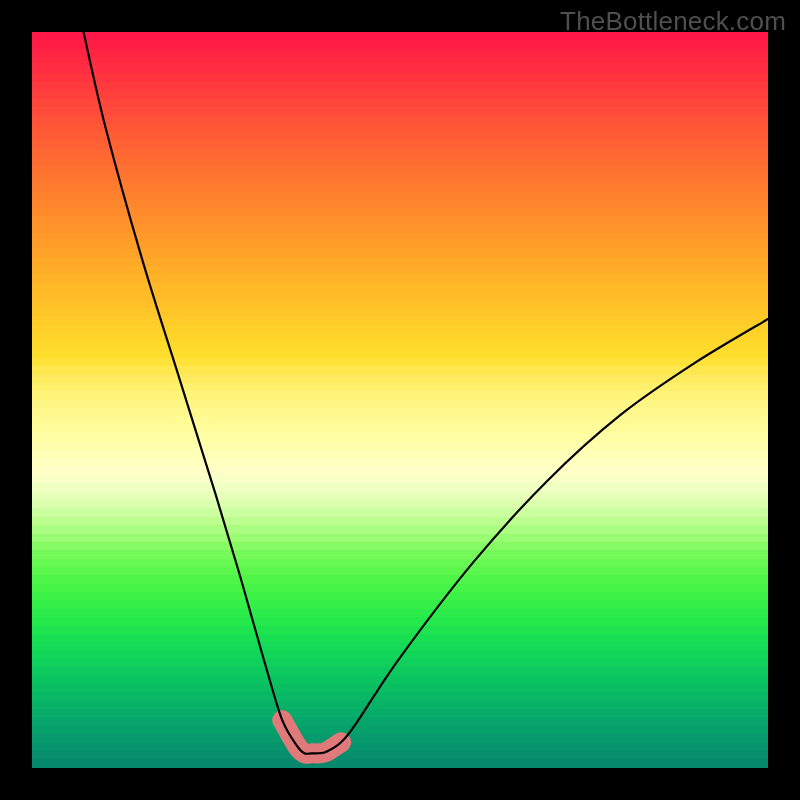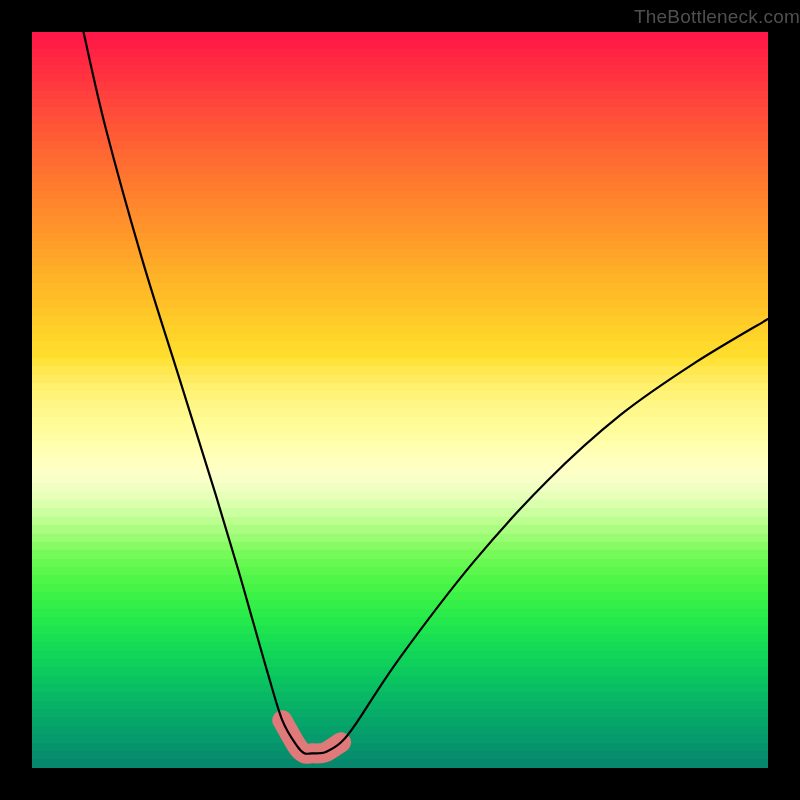--- a/index.html
+++ b/index.html
@@ -32,23 +32,23 @@
     inset: 0;
     display: flex;
     flex-direction: column;
   }
   .gradient .row {
     flex: 1 1 0;
   }
   .watermark {
     position: absolute;
     top: 6px;
-    right: 0;
+    right: 14px;
     color: #4f4f4f;
-    font-size: 19px;
+    font-size: 26px;
     letter-spacing: 0.2px;
     pointer-events: none;
     user-select: none;
   }
   svg.curves {
     position: absolute;
     inset: 0;
   }
 </style>
 </head>

